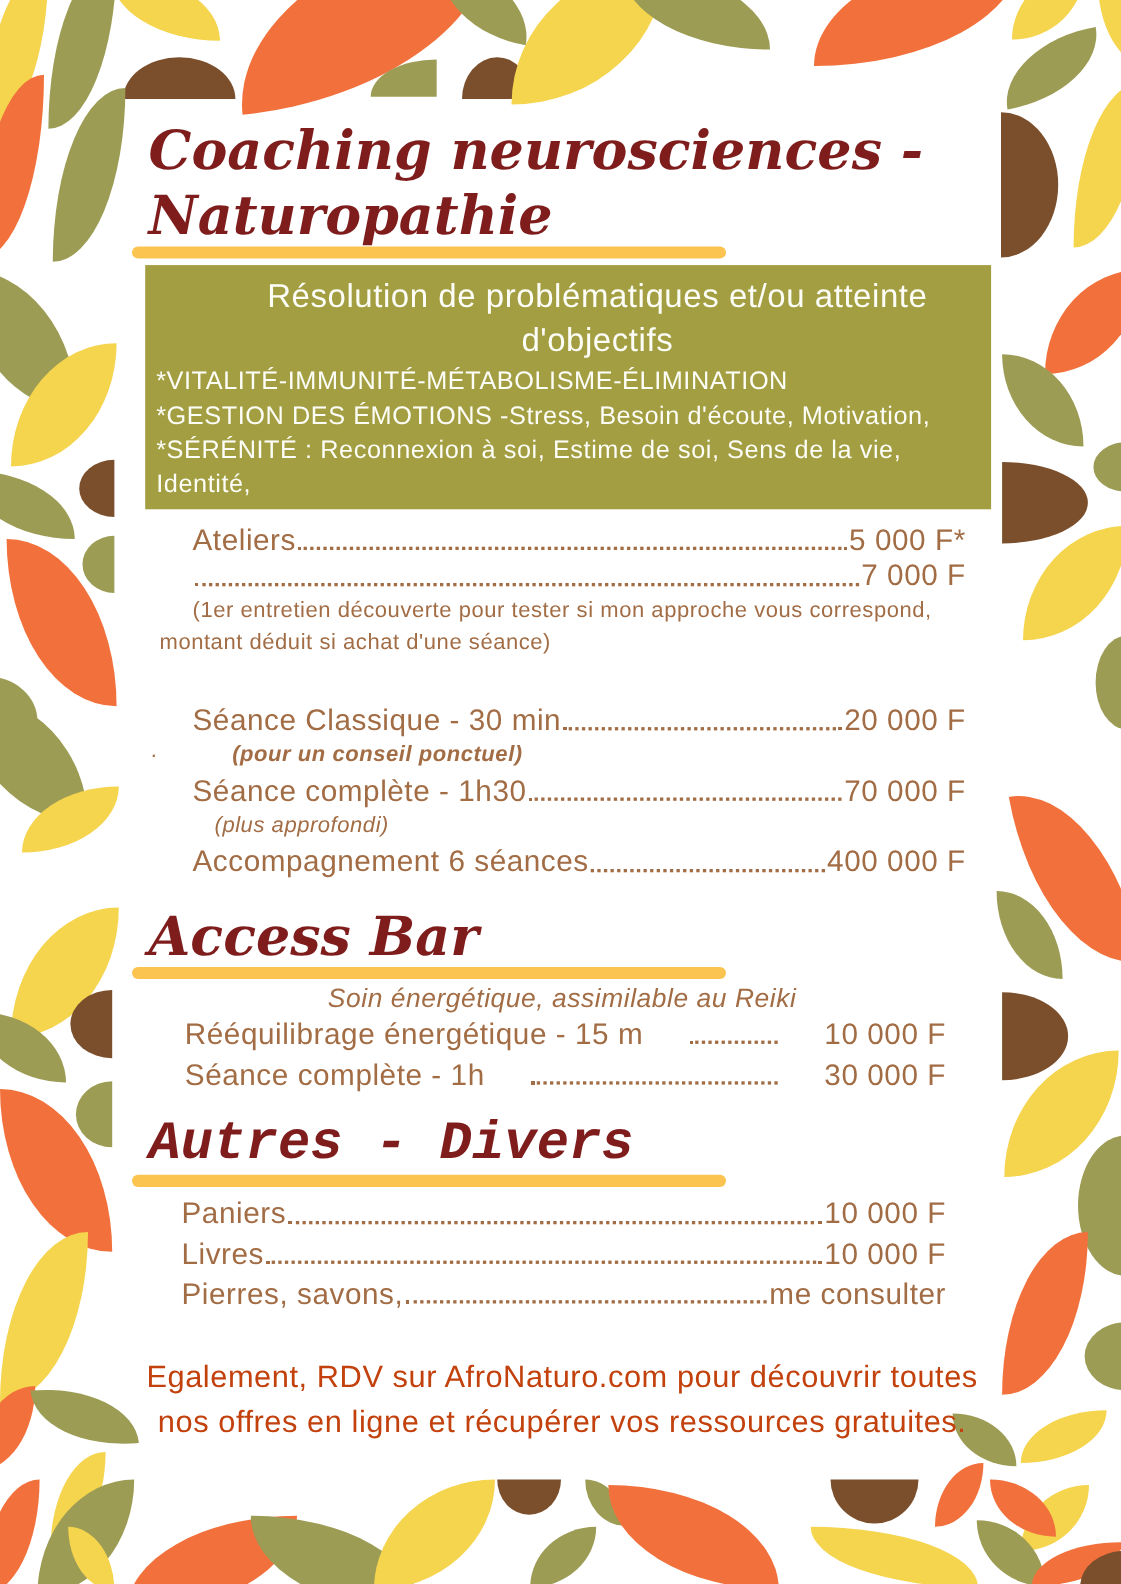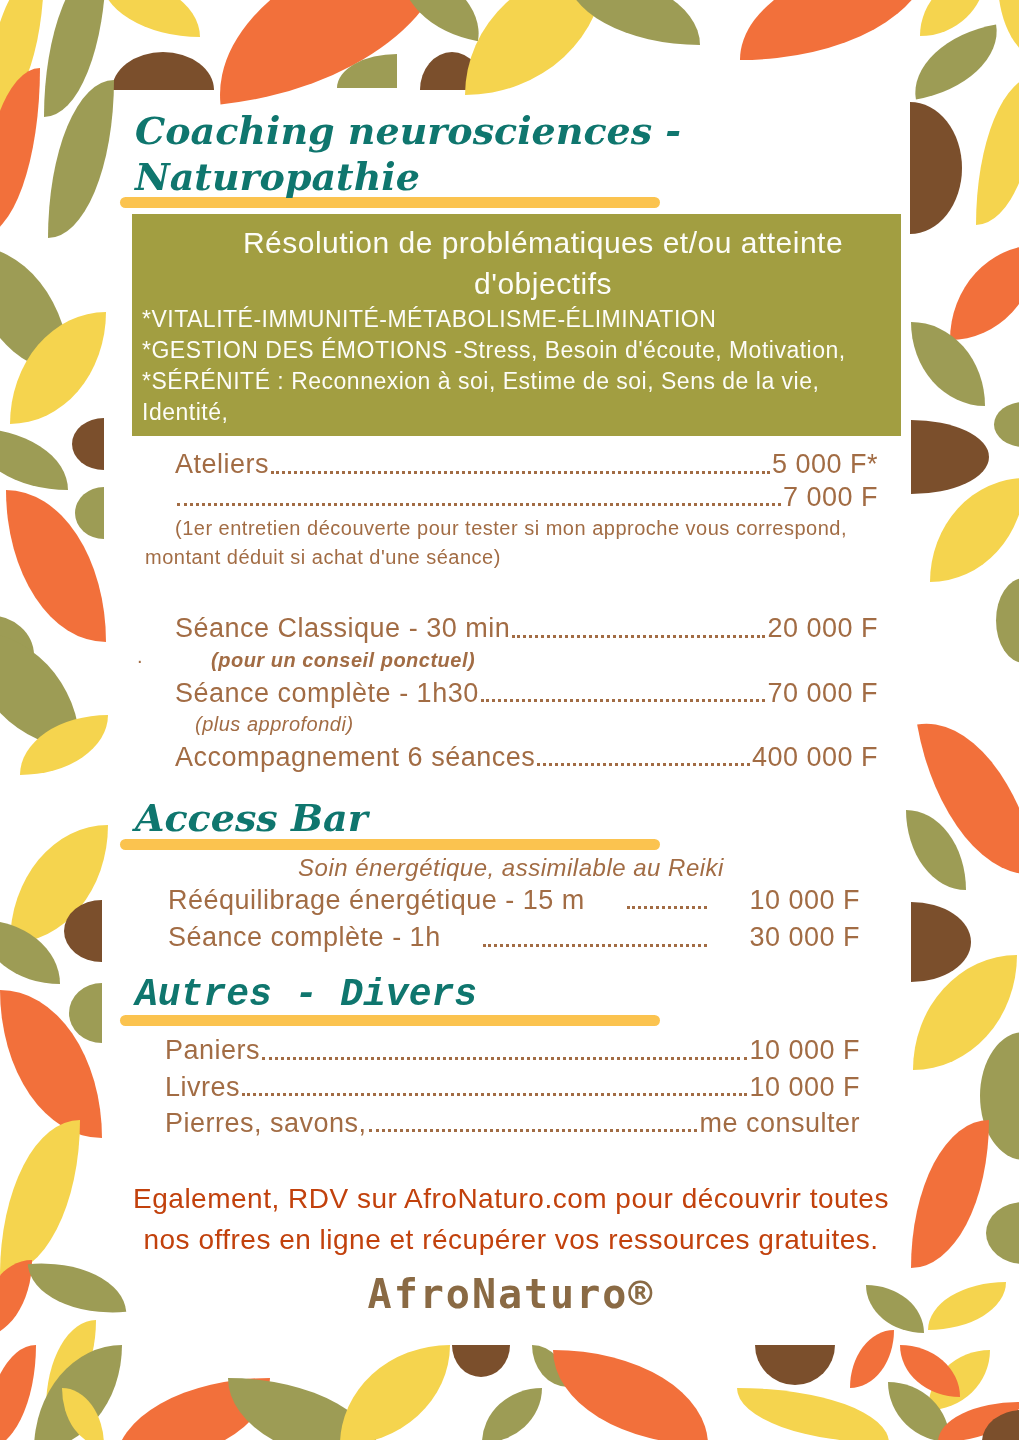--- a/index.html
+++ b/index.html
@@ -27,22 +27,22 @@
     left:118px; top:88px; width:786px;
   }
   .page-title {
     margin-top:6px;
     font-size:46px; font-weight:bold; letter-spacing:3px;
     color:#8B5B3B; text-align:center; line-height:1.5;
   }
   .script-heading {
     font-family:"DejaVu Serif", serif;
     font-style:italic; font-weight:bold;
-    font-size:38px; line-height:1.2;
-    color:#0f766e; padding-left:17px;
+    font-size:49px; line-height:1.2;
+    color:#7f1d1d; padding-left:17px;
   }
   .h-coaching { margin-top:20px; }
   .h-access  { margin-top:22px; }
   .h-autres  { margin-top:18px;font-family:Liberation Mono, monospace; }
   .accent-bar {
     height:11px; width:540px; margin-left:2px; margin-top:-2px;
     background:#FBC34F; border-radius:6px;
   }
   .olive-box {
     margin-top:6px; margin-left:14px; width:769px;
@@ -259,15 +259,14 @@
       <span class="dots"></span>
       <span>me consulter</span>
     </div>
   </div>
 
   <div class="promo">
     <div>Egalement, RDV sur AfroNaturo.com pour découvrir toutes</div>
     <div>nos offres en ligne et récupérer vos ressources gratuites.</div>
   </div>
 
-  <div class="logo">AfroNaturo®</div>
 
 </div>
 
 </body></html>

